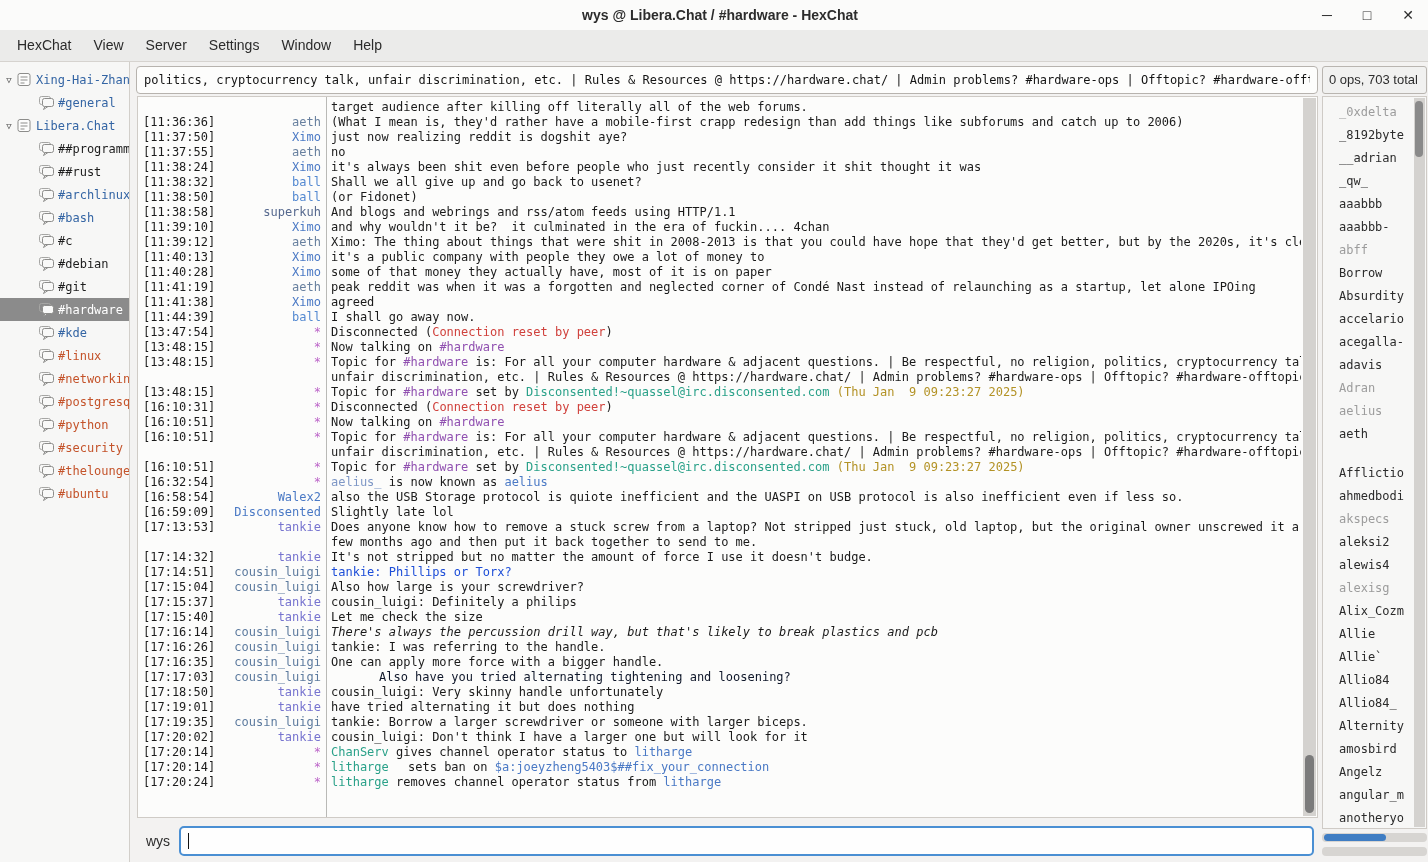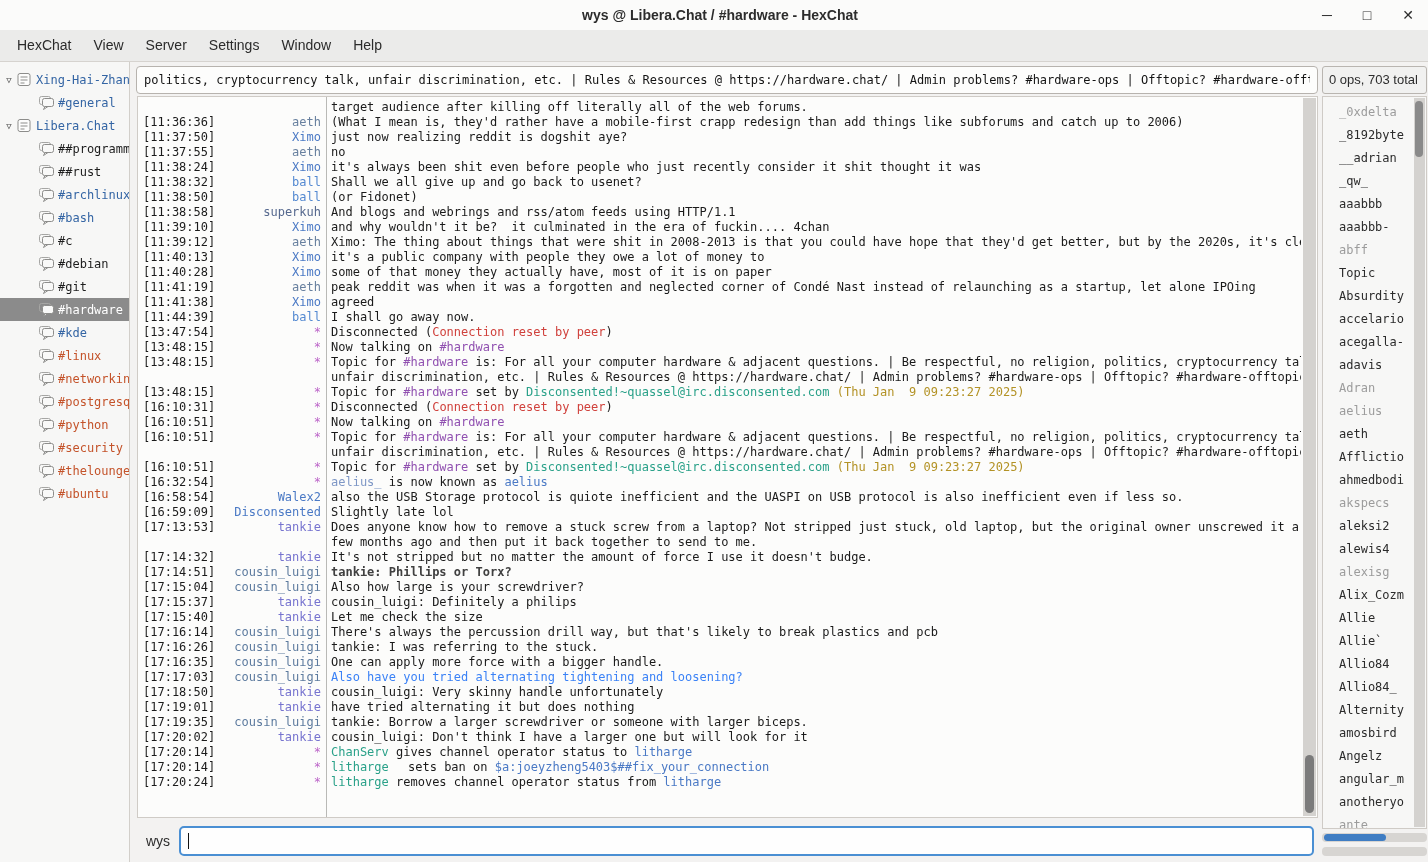--- a/index.html
+++ b/index.html
@@ -298,28 +298,28 @@
         <div class="cline"><span class="ct">[16:10:51]</span><span class="cn" style="color: rgb(188, 100, 200);">*</span><span class="cm"><span style="color: rgb(26, 26, 26);">Now talking on </span><span style="color: rgb(144, 80, 176);">#hardware</span></span></div>
         <div class="cline"><span class="ct">[16:10:51]</span><span class="cn" style="color: rgb(188, 100, 200);">*</span><span class="cm"><span style="color: rgb(26, 26, 26);">Topic for </span><span style="color: rgb(144, 80, 176);">#hardware</span><span style="color: rgb(26, 26, 26);"> is: For all your computer hardware &amp; adjacent questions. | Be respectful, no religion, politics, cryptocurrency talk,</span></span></div>
         <div class="cline"><span class="ct"></span><span class="cn"></span><span class="cm"><span style="color: rgb(26, 26, 26);">unfair discrimination, etc. | Rules &amp; Resources @ https://hardware.chat/ | Admin problems? #hardware-ops | Offtopic? #hardware-offtopic</span></span></div>
         <div class="cline"><span class="ct">[16:10:51]</span><span class="cn" style="color: rgb(188, 100, 200);">*</span><span class="cm"><span style="color: rgb(26, 26, 26);">Topic for </span><span style="color: rgb(144, 80, 176);">#hardware</span><span style="color: rgb(26, 26, 26);"> set by </span><span style="color: rgb(42, 161, 137);">Disconsented!~quassel@irc.disconsented.com</span><span style="color: rgb(26, 26, 26);"> </span><span style="color: rgb(179, 146, 37);">(Thu Jan  9 09:23:27 2025)</span></span></div>
         <div class="cline"><span class="ct">[16:32:54]</span><span class="cn" style="color: rgb(188, 100, 200);">*</span><span class="cm"><span style="color: rgb(126, 151, 198);">aelius_</span><span style="color: rgb(26, 26, 26);"> is now known as </span><span style="color: rgb(74, 121, 197);">aelius</span></span></div>
         <div class="cline"><span class="ct">[16:58:54]</span><span class="cn" style="color: rgb(74, 121, 197);">Walex2</span><span class="cm"><span style="color: rgb(26, 26, 26);">also the USB Storage protocol is quiote inefficient and the UASPI on USB protocol is also inefficient even if less so.</span></span></div>
         <div class="cline"><span class="ct">[16:59:09]</span><span class="cn" style="color: rgb(74, 121, 197);">Disconsented</span><span class="cm"><span style="color: rgb(26, 26, 26);">Slightly late lol</span></span></div>
         <div class="cline"><span class="ct">[17:13:53]</span><span class="cn" style="color: rgb(118, 115, 207);">tankie</span><span class="cm"><span style="color: rgb(26, 26, 26);">Does anyone know how to remove a stuck screw from a laptop? Not stripped just stuck, old laptop, but the original owner unscrewed it a</span></span></div>
         <div class="cline"><span class="ct"></span><span class="cn"></span><span class="cm"><span style="color: rgb(26, 26, 26);">few months ago and then put it back together to send to me.</span></span></div>
         <div class="cline"><span class="ct">[17:14:32]</span><span class="cn" style="color: rgb(118, 115, 207);">tankie</span><span class="cm"><span style="color: rgb(26, 26, 26);">It's not stripped but no matter the amount of force I use it doesn't budge.</span></span></div>
-        <div class="cline"><span class="ct">[17:14:51]</span><span class="cn" style="color: rgb(92, 122, 158);">cousin_luigi</span><span class="cm"><span style="color: #404040; font-weight: bold;">tankie: Phillips or Torx?</span></span></div>
+        <div class="cline"><span class="ct">[17:14:51]</span><span class="cn" style="color: rgb(92, 122, 158);">cousin_luigi</span><span class="cm"><span style="color: #1d4ed8;">tankie: Phillips or Torx?</span></span></div>
         <div class="cline"><span class="ct">[17:15:04]</span><span class="cn" style="color: rgb(92, 122, 158);">cousin_luigi</span><span class="cm"><span style="color: rgb(26, 26, 26);">Also how large is your screwdriver?</span></span></div>
         <div class="cline"><span class="ct">[17:15:37]</span><span class="cn" style="color: rgb(118, 115, 207);">tankie</span><span class="cm"><span style="color: rgb(26, 26, 26);">cousin_luigi: Definitely a philips</span></span></div>
         <div class="cline"><span class="ct">[17:15:40]</span><span class="cn" style="color: rgb(118, 115, 207);">tankie</span><span class="cm"><span style="color: rgb(26, 26, 26);">Let me check the size</span></span></div>
-        <div class="cline"><span class="ct">[17:16:14]</span><span class="cn" style="color: rgb(92, 122, 158);">cousin_luigi</span><span class="cm"><span style="color: rgb(26, 26, 26);">There's always the percussion drill way, but that's likely to break plastics and pcb</span></span></div>
-        <div class="cline"><span class="ct">[17:16:26]</span><span class="cn" style="color: rgb(92, 122, 158);">cousin_luigi</span><span class="cm"><span style="color: rgb(26, 26, 26);">tankie: I was referring to the stuck.</span></span></div>
+        <div class="cline"><span class="ct">[17:16:14]</span><span class="cn" style="color: rgb(92, 122, 158);">cousin_luigi</span><span class="cm"><span style="color: rgb(26, 26, 26); font-style: italic;">There's always the percussion drill way, but that's likely to break plastics and pcb</span></span></div>
+        <div class="cline"><span class="ct">[17:16:26]</span><span class="cn" style="color: rgb(92, 122, 158);">cousin_luigi</span><span class="cm"><span style="color: rgb(26, 26, 26);">tankie: I was referring to the handle.</span></span></div>
         <div class="cline"><span class="ct">[17:16:35]</span><span class="cn" style="color: rgb(92, 122, 158);">cousin_luigi</span><span class="cm"><span style="color: rgb(26, 26, 26);">One can apply more force with a bigger handle.</span></span></div>
-        <div class="cline"><span class="ct">[17:17:03]</span><span class="cn" style="color: rgb(92, 122, 158);">cousin_luigi</span><span class="cm"><span style="color: #3b82f6;">Also have you tried alternating tightening and loosening?</span></span></div>
+        <div class="cline"><span class="ct">[17:17:03]</span><span class="cn" style="color: rgb(92, 122, 158);">cousin_luigi</span><span class="cm"><span style="color: #0f172a; margin-left: 48px;">Also have you tried alternating tightening and loosening?</span></span></div>
         <div class="cline"><span class="ct">[17:18:50]</span><span class="cn" style="color: rgb(118, 115, 207);">tankie</span><span class="cm"><span style="color: rgb(26, 26, 26);">cousin_luigi: Very skinny handle unfortunately</span></span></div>
         <div class="cline"><span class="ct">[17:19:01]</span><span class="cn" style="color: rgb(118, 115, 207);">tankie</span><span class="cm"><span style="color: rgb(26, 26, 26); margin-top: 31px;">have tried alternating it but does nothing</span></span></div>
         <div class="cline"><span class="ct">[17:19:35]</span><span class="cn" style="color: rgb(92, 122, 158);">cousin_luigi</span><span class="cm"><span style="color: rgb(26, 26, 26);">tankie: Borrow a larger screwdriver or someone with larger biceps.</span></span></div>
         <div class="cline"><span class="ct">[17:20:02]</span><span class="cn" style="color: rgb(118, 115, 207);">tankie</span><span class="cm"><span style="color: rgb(26, 26, 26);">cousin_luigi: Don't think I have a larger one but will look for it</span></span></div>
         <div class="cline"><span class="ct">[17:20:14]</span><span class="cn" style="color: rgb(188, 100, 200);">*</span><span class="cm"><span style="color: rgb(42, 161, 137);">ChanServ</span><span style="color: rgb(26, 26, 26);"> gives channel operator status to </span><span style="color: rgb(74, 121, 197);">litharge</span></span></div>
         <div class="cline"><span class="ct">[17:20:14]</span><span class="cn" style="color: rgb(188, 100, 200);">*</span><span class="cm"><span style="color: rgb(42, 161, 137);">litharge</span><span style="color: rgb(26, 26, 26); margin-left: 12px;"> sets ban on </span><span style="color: rgb(74, 121, 197);">$a:joeyzheng5403$##fix_your_connection</span></span></div>
         <div class="cline"><span class="ct">[17:20:24]</span><span class="cn" style="color: rgb(188, 100, 200);">*</span><span class="cm"><span style="color: rgb(42, 161, 137);">litharge</span><span style="color: rgb(26, 26, 26);"> removes channel operator status from </span><span style="color: rgb(74, 121, 197);">litharge</span></span></div>
       </div>
     <div class="chat-vscroll">
       <div class="thumb"></div>
@@ -328,29 +328,29 @@
 
   <div class="userlist">
     <div class="users-inner" id="userlist">
         <div class="user" style="color: rgb(156, 156, 156);">_0xdelta</div>
         <div class="user" style="color: rgb(43, 43, 43);">_8192byte</div>
         <div class="user" style="color: rgb(43, 43, 43);">__adrian</div>
         <div class="user" style="color: rgb(43, 43, 43);">_qw_</div>
         <div class="user" style="color: rgb(43, 43, 43);">aaabbb</div>
         <div class="user" style="color: rgb(43, 43, 43);">aaabbb-</div>
         <div class="user" style="color: rgb(156, 156, 156);">abff</div>
-        <div class="user" style="color: rgb(43, 43, 43);">Topic</div>
+        <div class="user" style="color: rgb(43, 43, 43);">Borrow</div>
         <div class="user" style="color: rgb(43, 43, 43);">Absurdity</div>
         <div class="user" style="color: rgb(43, 43, 43);">accelario</div>
         <div class="user" style="color: rgb(43, 43, 43);">acegalla-</div>
         <div class="user" style="color: rgb(43, 43, 43);">adavis</div>
         <div class="user" style="color: rgb(156, 156, 156);">Adran</div>
         <div class="user" style="color: rgb(156, 156, 156);">aelius</div>
         <div class="user" style="color: rgb(43, 43, 43);">aeth</div>
-        <div class="user" style="color: rgb(43, 43, 43);">Afflictio</div>
+        <div class="user" style="color: rgb(43, 43, 43); margin-top: 16px;">Afflictio</div>
         <div class="user" style="color: rgb(43, 43, 43);">ahmedbodi</div>
         <div class="user" style="color: rgb(156, 156, 156);">akspecs</div>
         <div class="user" style="color: rgb(43, 43, 43);">aleksi2</div>
         <div class="user" style="color: rgb(43, 43, 43);">alewis4</div>
         <div class="user" style="color: rgb(156, 156, 156);">alexisg</div>
         <div class="user" style="color: rgb(43, 43, 43);">Alix_Cozm</div>
         <div class="user" style="color: rgb(43, 43, 43);">Allie</div>
         <div class="user" style="color: rgb(43, 43, 43);">Allie`</div>
         <div class="user" style="color: rgb(43, 43, 43);">Allio84</div>
         <div class="user" style="color: rgb(43, 43, 43);">Allio84_</div>

